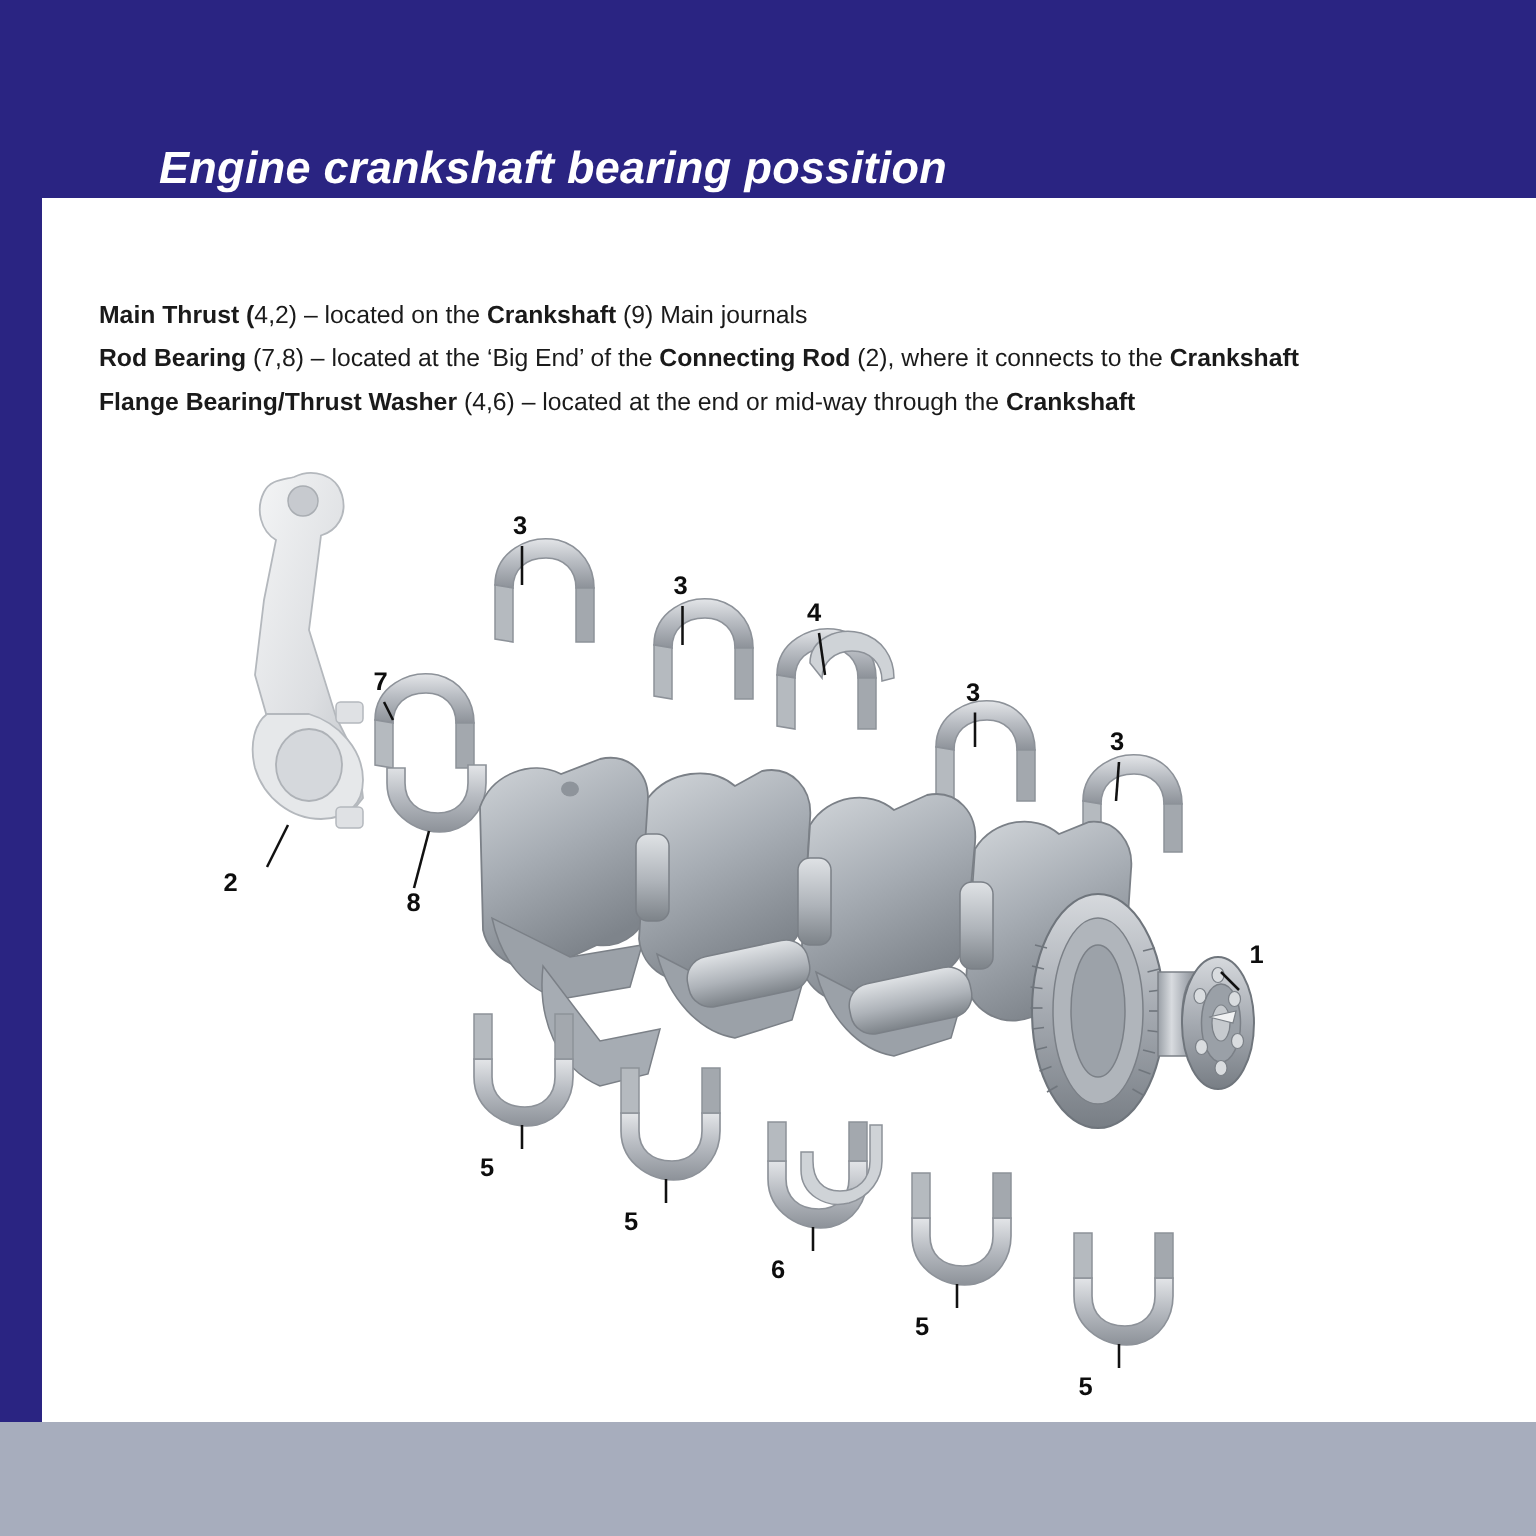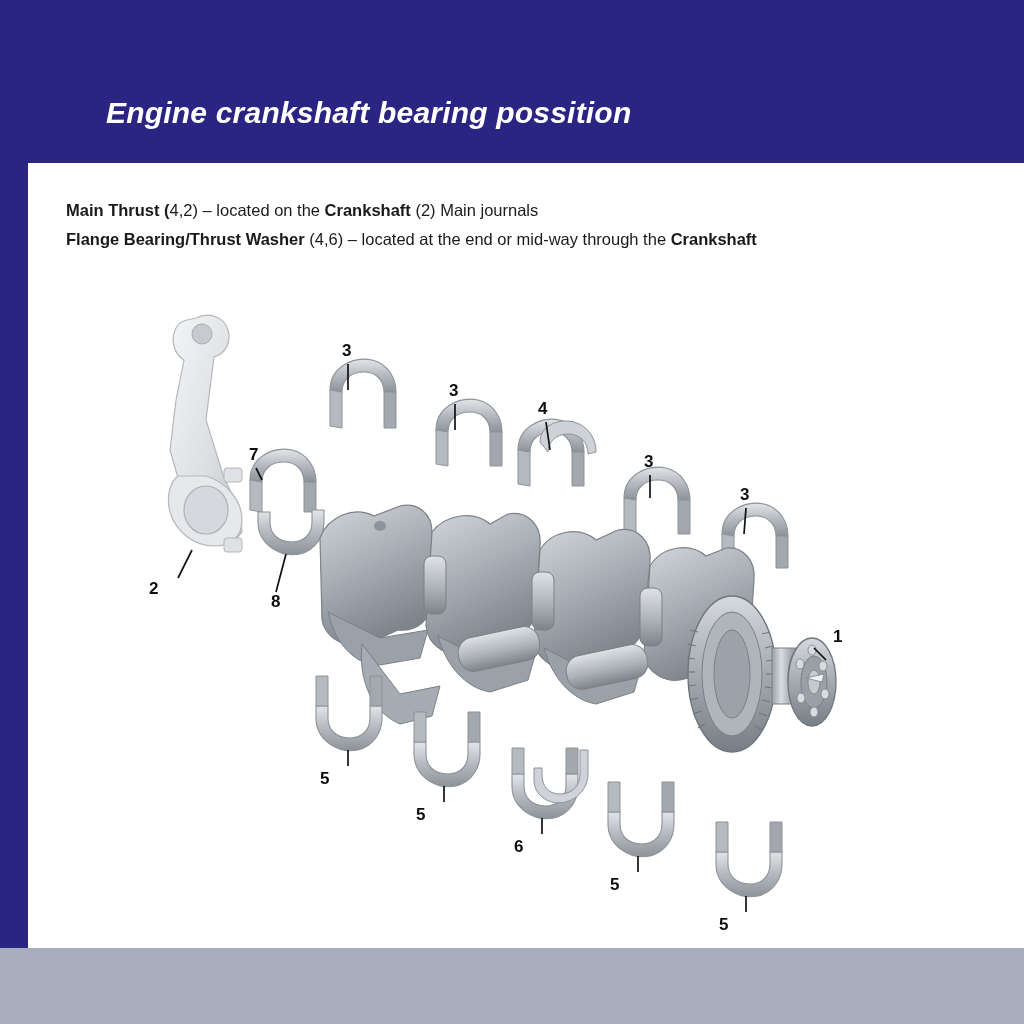--- a/index.html
+++ b/index.html
@@ -27,21 +27,21 @@
     width: 28px;
     height: 1024px;
     background: #2a2482;
   }
   
   .header-bar {
     position: absolute;
     left: 28px;
     top: 0;
     width: 996px;
-    height: 163px;
+    height: 132px;
     background: #2a2482;
   }
   .header-title {
     position: absolute;
     left: 78px;
     top: 96px;
     color: #ffffff;
     font-size: 30px;
     font-weight: bold;
     font-style: italic;
@@ -96,21 +96,22 @@
 
 <div class="page">
 
   <div class="left-band"></div>
 
   <div class="header-bar">
     <div class="header-title">Engine crankshaft bearing possition</div>
   </div>
 
   <div class="body-text">
-    <div class="line"><b>Main Thrust (</b><span>4,2) – located on the </span><b>Crankshaft</b><span> (2) Main journals</span></div>
+    <div class="line"><b>Main Thrust (</b><span>4,2) – located on the </span><b>Crankshaft</b><span> (9) Main journals</span></div>
+    <div class="line"><b>Rod Bearing</b><span> (7,8) – located at the ‘Big End’ of the </span><b>Connecting Rod</b><span> (2), where it connects to the </span><b>Crankshaft</b></div>
     <div class="line"><b>Flange Bearing/Thrust Washer</b><span> (4,6) – located at the end or mid-way through the </span><b>Crankshaft</b></div>
   </div>
 
   <div class="illustration">
     <svg width="996" height="648" viewBox="0 0 996 648" xmlns="http://www.w3.org/2000/svg">
       <defs>
         <linearGradient id="gMetal" x1="0" y1="0" x2="0" y2="1">
           <stop offset="0%" stop-color="#e3e5e8"></stop>
           <stop offset="45%" stop-color="#b9bdc3"></stop>
           <stop offset="100%" stop-color="#8d9299"></stop>

